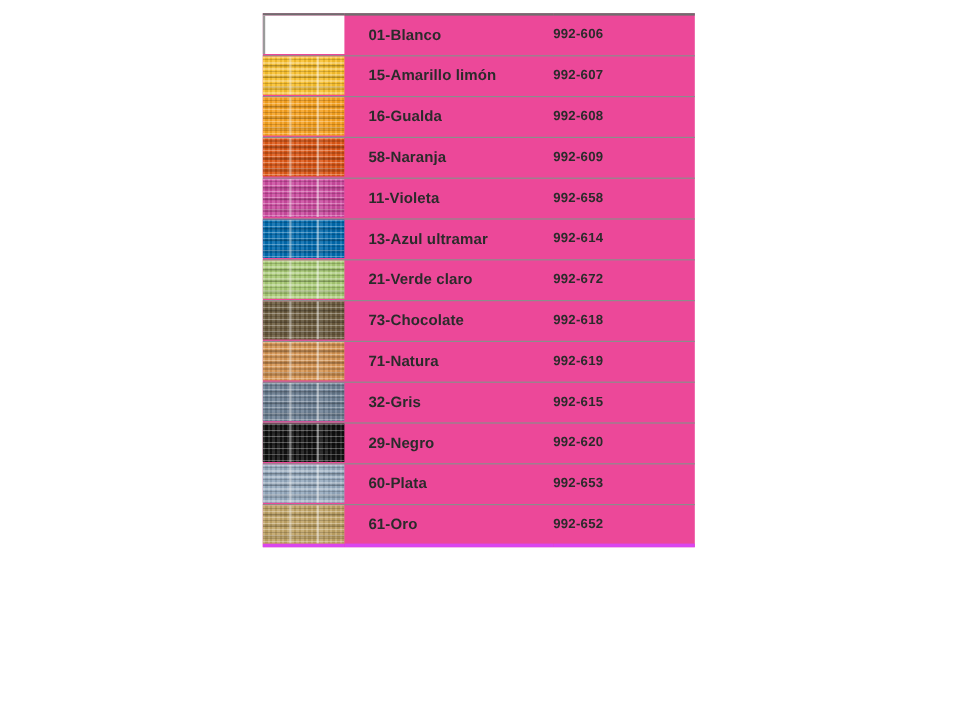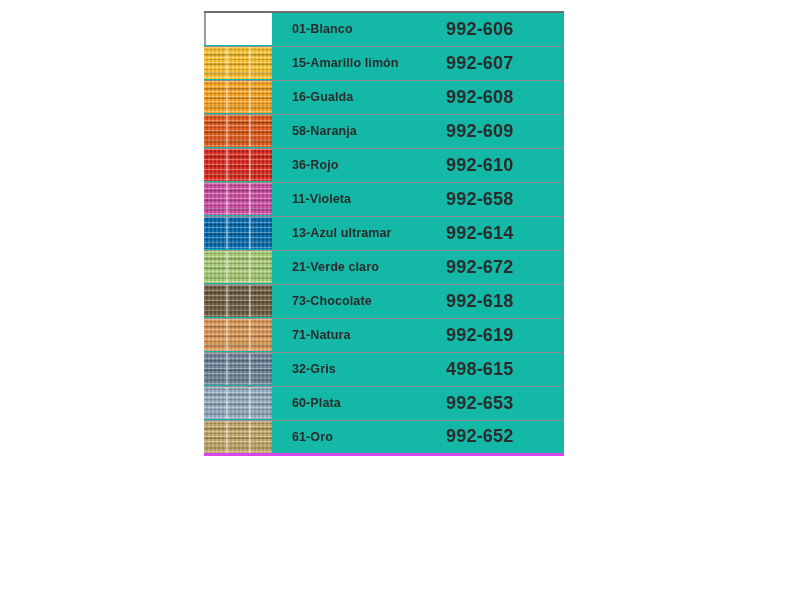--- a/index.html
+++ b/index.html
@@ -17,26 +17,26 @@
 
   #page {
     position: relative;
     width: 800px;
     height: 600px;
     background: #ffffff;
   }
 
   #color-table {
     position: absolute;
-    left: 204px;
+    left: 219px;
     top: 11px;
     width: 360px;
     border-collapse: collapse;
     table-layout: fixed;
-    background: #14b8a6;
+    background: #ec4899;
   }
 
   #color-table tr {
     height: 34px;
   }
 
   .row-sep-top {
     border-top: 2px solid #6e6e6e;
   }
   .row-sep-thin {
@@ -118,21 +118,21 @@
     font-weight: 600;
     color: #2b2b2b;
     letter-spacing: 0.1px;
     white-space: nowrap;
   }
 
   .cell-ref {
     width: 100px;
     padding-right: 18px;
     text-align: left;
-    font-size: 18px;
+    font-size: 11px;
     font-weight: 700;
     color: #2b2b2b;
     letter-spacing: 0.2px;
     white-space: nowrap;
   }
 </style>
 </head>
 <body>
 
 <div id="page">
@@ -182,34 +182,20 @@
               <div class="band b3"></div>
               <div class="seam-a"></div>
               <div class="seam-b"></div>
             </div>
           </td>
           <td class="cell-name">58-Naranja</td>
           <td class="cell-ref">992-609</td>
         </tr>
         <tr class="row-sep-thin">
           <td class="cell-swatch">
-            <div class="swatch" style="background: rgb(216, 38, 26);">
-              <div class="weave"></div>
-              <div class="band b1"></div>
-              <div class="band b2"></div>
-              <div class="band b3"></div>
-              <div class="seam-a"></div>
-              <div class="seam-b"></div>
-            </div>
-          </td>
-          <td class="cell-name">36-Rojo</td>
-          <td class="cell-ref">992-610</td>
-        </tr>
-        <tr class="row-sep-thin">
-          <td class="cell-swatch">
             <div class="swatch" style="background: rgb(203, 74, 159);">
               <div class="weave"></div>
               <div class="band b1"></div>
               <div class="band b2"></div>
               <div class="band b3"></div>
               <div class="seam-a"></div>
               <div class="seam-b"></div>
             </div>
           </td>
           <td class="cell-name">11-Violeta</td>
@@ -276,21 +262,35 @@
             <div class="swatch" style="background: rgb(108, 127, 148);">
               <div class="weave"></div>
               <div class="band b1"></div>
               <div class="band b2"></div>
               <div class="band b3"></div>
               <div class="seam-a"></div>
               <div class="seam-b"></div>
             </div>
           </td>
           <td class="cell-name">32-Gris</td>
-          <td class="cell-ref">498-615</td>
+          <td class="cell-ref">992-615</td>
+        </tr>
+        <tr class="row-sep-thin">
+          <td class="cell-swatch">
+            <div class="swatch" style="background: rgb(17, 17, 17);">
+              <div class="weave"></div>
+              <div class="band b1"></div>
+              <div class="band b2"></div>
+              <div class="band b3"></div>
+              <div class="seam-a"></div>
+              <div class="seam-b"></div>
+            </div>
+          </td>
+          <td class="cell-name">29-Negro</td>
+          <td class="cell-ref">992-620</td>
         </tr>
         <tr class="row-sep-thin">
           <td class="cell-swatch">
             <div class="swatch" style="background: rgb(147, 168, 189);">
               <div class="weave"></div>
               <div class="band b1"></div>
               <div class="band b2"></div>
               <div class="band b3"></div>
               <div class="seam-a"></div>
               <div class="seam-b"></div>

